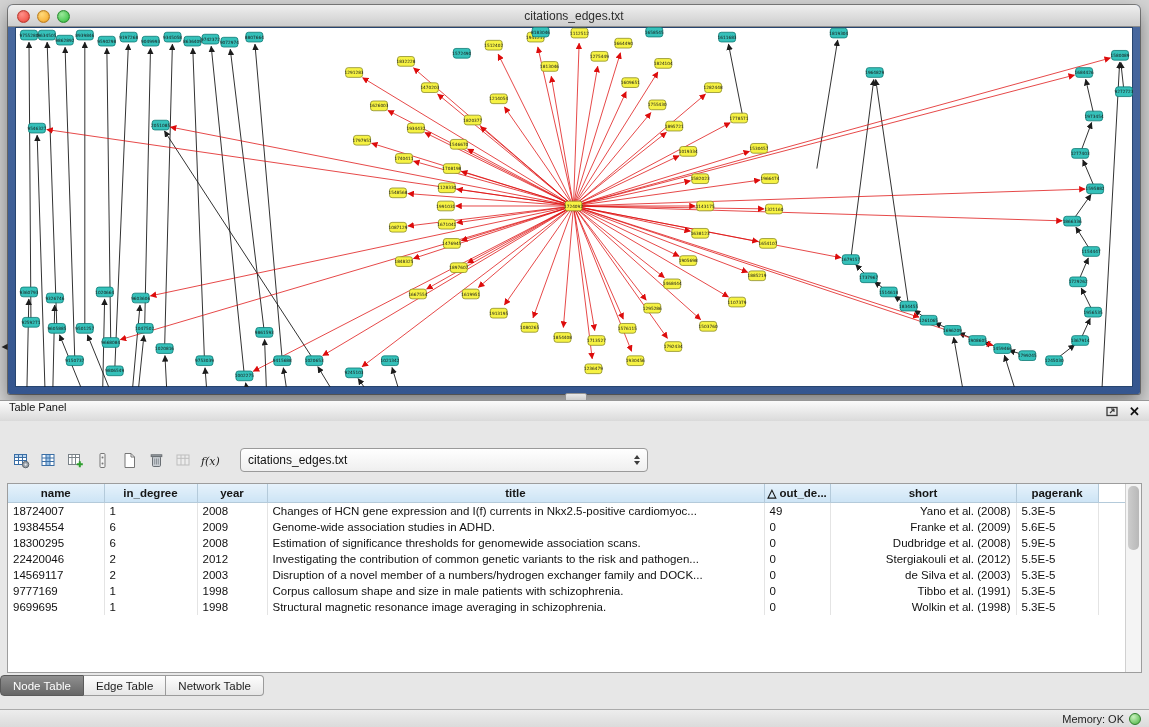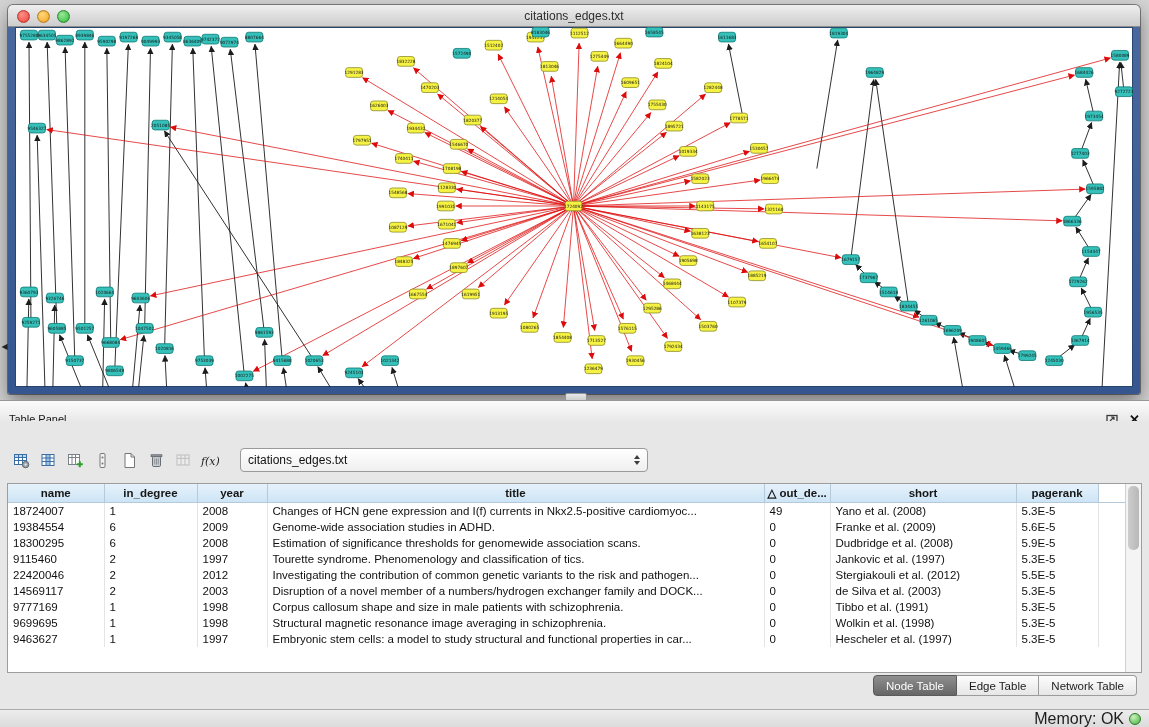--- a/index.html
+++ b/index.html
@@ -24,21 +24,21 @@
   #graph{width:100%;height:100%;display:block;font-family:"DejaVu Sans",sans-serif}
   .collapse-left{position:absolute;left:0px;top:340px;width:9px;height:13px;
     font-size:8px;line-height:13px;color:#222;text-align:center;cursor:pointer}
   .split-handle{position:absolute;left:565px;top:393px;width:20px;height:8px;
     background:linear-gradient(#e8e8e8,#c6c6c6);border:1px solid #949494;border-radius:2px}
 
   
   .table-panel{position:absolute;left:0;top:400px;width:1149px;height:327px;
     background:#e4e4e4;border-top:1px solid #979797}
   .panel-titlebar{height:20px;background:linear-gradient(#fbfbfb,#dadada);
-    border-bottom:1px solid #b2b2b2;display:flex;align-items:center;padding:8px 9px}
+    border-bottom:1px solid #b2b2b2;display:flex;padding:0 9px}
   .panel-title{font-size:11px;color:#161616}
   .panel-titlebar .spacer{flex:1}
   .panel-hdr-btn{display:flex;align-items:center;justify-content:center;margin-left:10px;cursor:pointer}
   .close-x{font-size:13px;font-weight:bold;color:#111}
 
   .panel-body{position:absolute;left:0;right:0;top:20px;bottom:18px;background:#e7e7e7}
   .toolbar{position:absolute;left:8px;top:24px;height:30px;display:flex;align-items:center}
   #tool-icons{display:flex;align-items:center;gap:0}
   .tool-btn{width:27px;height:27px;border:none;background:transparent;border-radius:4px;
     display:flex;align-items:center;justify-content:center;padding:0;cursor:pointer}
@@ -51,39 +51,39 @@
 
   .table-wrap{position:absolute;left:7px;right:7px;top:62px;bottom:37px;
     background:#fff;border:1px solid #9d9d9d;overflow:hidden}
   table{border-collapse:collapse;table-layout:fixed;width:1120px;font-size:11.5px}
   th{background:linear-gradient(#e6f2fb,#cde4f5);border:1px solid #b4cada;border-top:none;
     font-weight:bold;height:18px;color:#161616;padding:0 3px;white-space:nowrap;overflow:hidden;cursor:pointer}
   th:first-child{border-left:none}
   th.spacer-col{background:#fff;border:none;border-bottom:1px solid #b4cada;cursor:default}
   td{height:16px;padding:0 5px;border-right:1px solid #e4e4e4;white-space:nowrap;
     overflow:hidden;text-overflow:ellipsis;color:#101010}
-  td.c5{text-align:left}
+  td.c5{text-align:right}
   tr.data-row{cursor:default}
 
   .vscroll{position:absolute;right:0;top:0;bottom:0;width:15px;background:#f4f4f4;border-left:1px solid #d0d0d0}
   .vscroll-thumb{position:absolute;top:2px;left:2px;right:2px;height:64px;border-radius:5px;
     background:linear-gradient(90deg,#cdcdcd,#b8b8b8)}
 
-  .tabs{position:absolute;left:0;right:12px;bottom:14px;display:flex;justify-content:flex-end}
+  .tabs{position:absolute;left:0;right:0;bottom:14px;display:flex;justify-content:flex-start}
   .tab{height:19px;padding:0 12px;font-size:11.5px;display:flex;align-items:center;
     background:linear-gradient(#fdfdfd,#e6e6e6);border:1px solid #9b9b9b;border-left:none;
     color:#1d1d1d;cursor:pointer}
   .tab:first-child{border-left:1px solid #9b9b9b;border-radius:4px 0 0 4px}
   .tab:last-child{border-radius:0 4px 4px 0}
   .tab.selected{background:linear-gradient(#8f8f8f,#666666);color:#fff;border-color:#5a5a5a}
 
   .status-bar{position:absolute;left:0;right:0;bottom:0;height:18px;
     background:linear-gradient(#ededed,#dadada);border-top:1px solid #ababab;
     display:flex;align-items:center;justify-content:flex-end;padding:0 8px;
-    font-size:16px;color:#1d1d1d}
+    font-size:11px;color:#1d1d1d}
   .mem-dot{width:10px;height:10px;border-radius:50%;margin-left:5px;cursor:pointer;
     background:radial-gradient(circle at 35% 30%,#c9f2bd,#46b13e);border:1px solid #2f7d2b}
 </style>
 </head>
 <body>
 
 <div class="app-window">
   <div class="titlebar">
     <div class="lights">
       <span class="light close"></span>
@@ -825,30 +825,20 @@
               <td class="c0">18300295</td>
               <td class="c1">6</td>
               <td class="c2">2008</td>
               <td class="c3">Estimation of significance thresholds for genomewide association scans.</td>
               <td class="c4">0</td>
               <td class="c5">Dudbridge et al. (2008)</td>
               <td class="c6">5.9E-5</td>
               <td></td>
             </tr>
             <tr class="data-row">
-              <td class="c0">9115460</td>
-              <td class="c1">2</td>
-              <td class="c2">1997</td>
-              <td class="c3">Tourette syndrome. Phenomenology and classification of tics.</td>
-              <td class="c4">0</td>
-              <td class="c5">Jankovic et al. (1997)</td>
-              <td class="c6">5.3E-5</td>
-              <td></td>
-            </tr>
-            <tr class="data-row">
               <td class="c0">22420046</td>
               <td class="c1">2</td>
               <td class="c2">2012</td>
               <td class="c3">Investigating the contribution of common genetic variants to the risk and pathogen...</td>
               <td class="c4">0</td>
               <td class="c5">Stergiakouli et al. (2012)</td>
               <td class="c6">5.5E-5</td>
               <td></td>
             </tr>
             <tr class="data-row">
@@ -874,30 +864,20 @@
             <tr class="data-row">
               <td class="c0">9699695</td>
               <td class="c1">1</td>
               <td class="c2">1998</td>
               <td class="c3">Structural magnetic resonance image averaging in schizophrenia.</td>
               <td class="c4">0</td>
               <td class="c5">Wolkin et al. (1998)</td>
               <td class="c6">5.3E-5</td>
               <td></td>
             </tr>
-            <tr class="data-row">
-              <td class="c0">9463627</td>
-              <td class="c1">1</td>
-              <td class="c2">1997</td>
-              <td class="c3">Embryonic stem cells: a model to study structural and functional properties in car...</td>
-              <td class="c4">0</td>
-              <td class="c5">Hescheler et al. (1997)</td>
-              <td class="c6">5.3E-5</td>
-              <td></td>
-            </tr>
           </tbody>
       </table>
       <div class="vscroll">
         <div class="vscroll-thumb"></div>
       </div>
     </div>
 
     <div class="tabs" id="tabs">
         <div class="tab selected">
           <span>Node Table</span>

